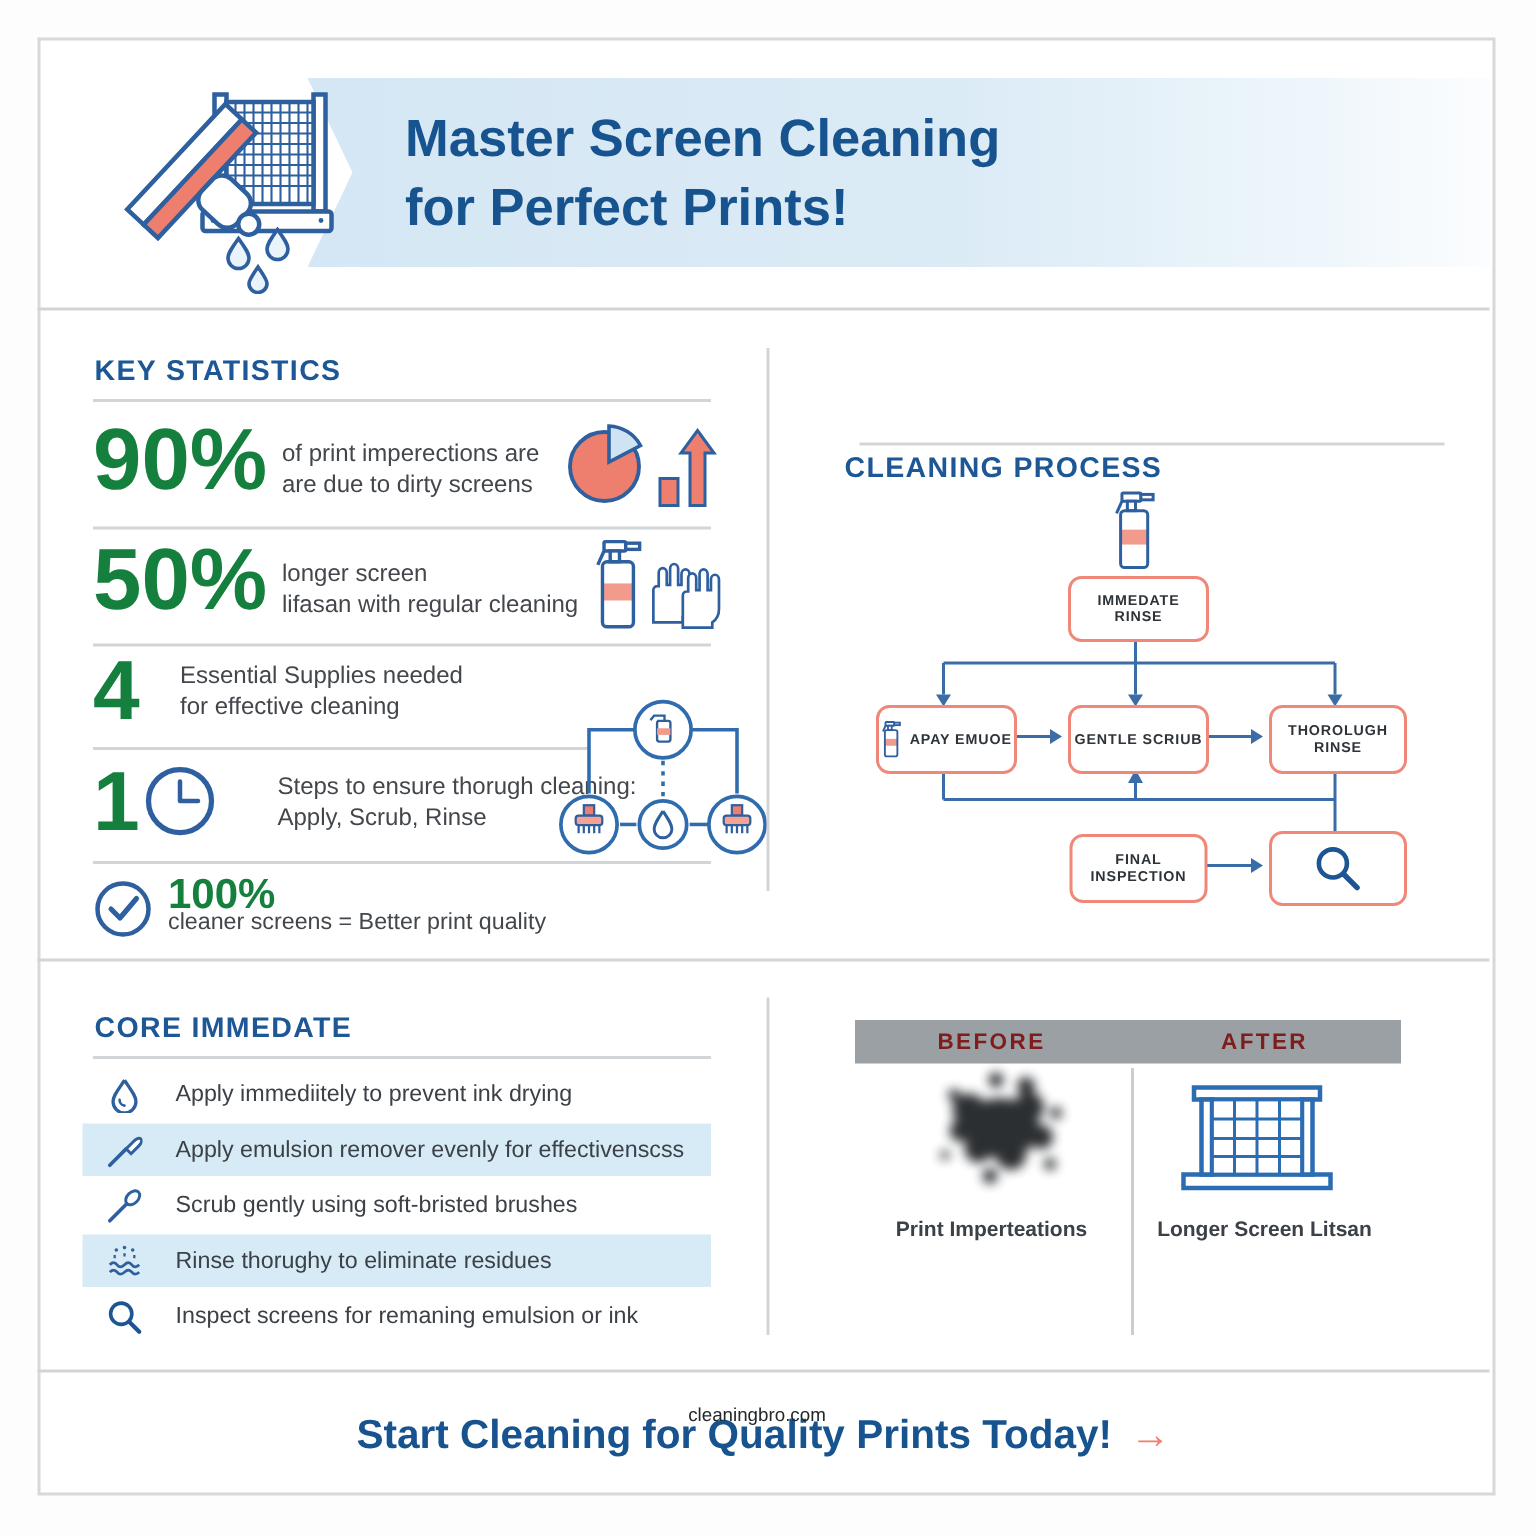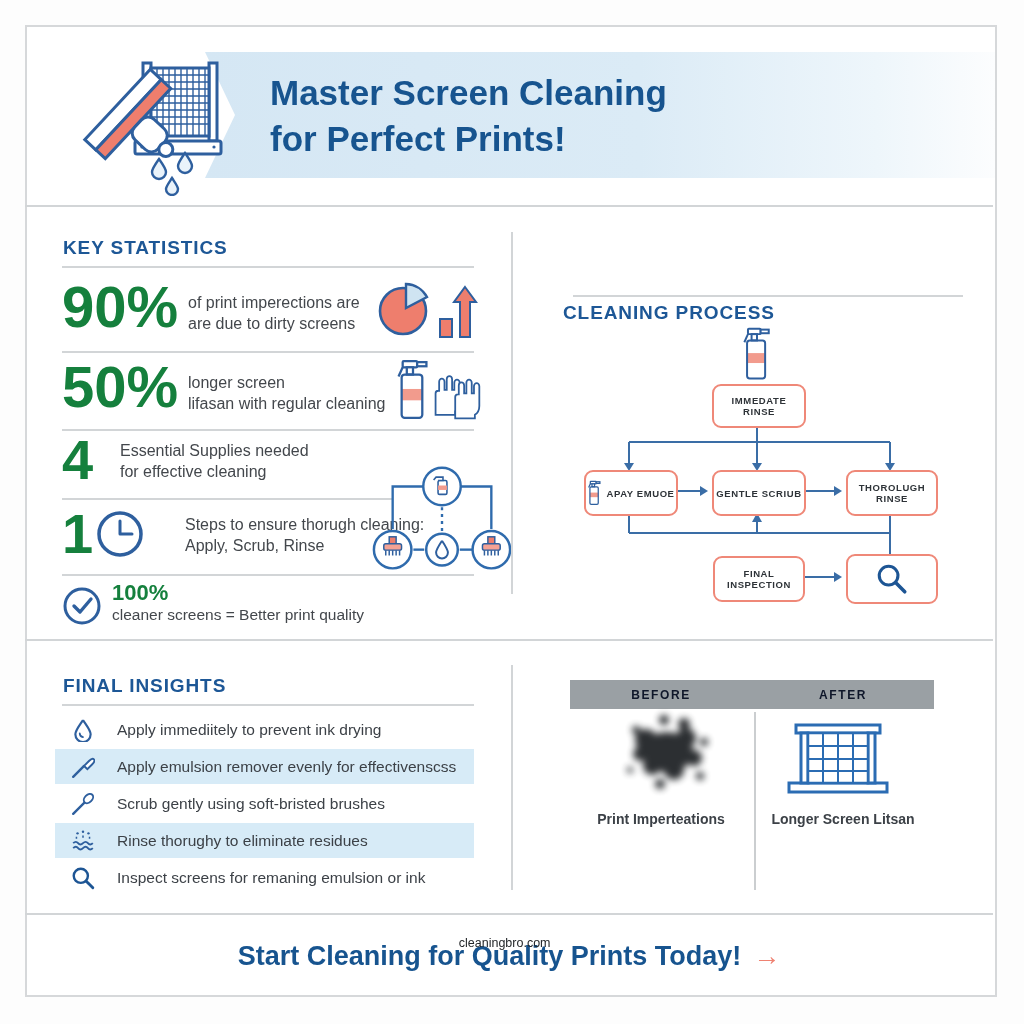--- a/index.html
+++ b/index.html
@@ -43,21 +43,21 @@
   #div2{left:62px;top:429px;width:412px;}
   #stat3-value{left:62px;top:432px;font-size:56px;}
   #stat3-desc{left:120px;top:440px;}
   #div3{left:62px;top:498px;width:330px;}
   #stat4-value{left:62px;top:506px;font-size:56px;}
   #clock-icon{left:94px;top:508px;width:52px;height:52px;}
   #stat4-desc{left:185px;top:514px;}
   #mini-diagram{left:368px;top:462px;width:148px;height:122px;}
   #div4{left:62px;top:574px;width:412px;}
   #check-icon{left:60px;top:584px;width:44px;height:44px;}
-  #stat5-value{left:112px;top:582px;font-size:22px;}
+  #stat5-value{left:112px;top:582px;font-size:28px;}
   #stat5-desc{left:112px;top:605px;font-size:15.5px;}
   #vdiv-top{left:511px;top:232px;height:362px;}
 
   
   #flow{left:550px;top:300px;width:447px;height:330px;}
   #flow svg.wires{position:absolute;left:0;top:0;}
   .fbox{position:absolute;border:2px solid #ef8878;border-radius:9px;background:#fff;
         display:flex;align-items:center;justify-content:center;gap:4px;
         font-size:9.5px;font-weight:bold;letter-spacing:0.6px;color:#2e3338;text-align:center;}
   #fb-top{left:162px;top:84px;width:90px;height:40px;}
@@ -73,21 +73,21 @@
   .ci-row{position:absolute;left:55px;width:419px;height:35px;display:flex;align-items:center;}
   .ci-row.hl{background:#d7ebf7;}
   .ci-icon{width:24px;height:24px;margin-left:16px;flex:0 0 24px;}
   .ci-text{margin-left:22px;font-size:15.5px;color:#3c4147;}
   #ci-r1{top:712px;} #ci-r2{top:749px;} #ci-r3{top:786px;} #ci-r4{top:823px;} #ci-r5{top:860px;}
   #vdiv-bottom{left:511px;top:665px;height:225px;}
 
   
   #ba-bar{left:570px;top:680px;width:364px;height:29px;background:#9aa0a4;display:flex;}
   .ba-cell{flex:1;display:flex;align-items:center;justify-content:center;
-           color:#0f172a;font-weight:bold;font-size:12px;letter-spacing:1.6px;}
+           color:#7f1d1d;font-weight:bold;font-size:15px;letter-spacing:1.6px;}
   #blot{left:612px;top:710px;width:115px;height:92px;filter:blur(3.5px);opacity:.92;}
   #after-screen{left:786px;top:722px;width:104px;height:74px;}
   .ba-caption{position:absolute;top:811px;width:182px;text-align:center;font-size:14px;color:#3c4147;font-weight:bold;}
   #ba-cap-before{left:570px;} #ba-cap-after{left:752px;}
   #ba-vdiv{left:754px;top:712px;height:178px;width:1.5px;background:#cbced0;position:absolute;}
 
   
   #rule-footer{left:25px;top:913px;width:968px;}
   #cta{left:25px;top:941px;width:968px;text-align:center;font-size:27px;font-weight:bold;color:#17548f;}
   #cta .arr{color:#ef8272;margin-left:12px;}
@@ -293,21 +293,21 @@
     <div class="fbox" id="fb-mag">
       <svg width="34" height="34" viewBox="0 0 40 40">
         <circle cx="16" cy="16" r="11" fill="none" stroke="#1d5594" stroke-width="3.6"></circle>
         <path d="M24.5 24.5 L35 35" stroke="#1d5594" stroke-width="4.2" stroke-linecap="round"></path>
       </svg>
     </div>
   </div>
 
   <div class="rule" id="rule-mid"></div>
 
-  <div class="sec-h" id="ci-heading">FINAL INSIGHTS</div>
+  <div class="sec-h" id="ci-heading">CORE IMMEDATE</div>
   <div class="rule" id="ci-rule"></div>
 
   <div class="ci-row" id="ci-r1">
     <svg class="ci-icon" viewBox="0 0 22 22">
       <path d="M11 2 c4 6 7 9.5 7 13 a7 7 0 1 1 -14 0 c0 -3.5 3 -7 7 -13" fill="#fff" stroke="#2e5f9e" stroke-width="2"></path>
       <path d="M8 14 a3.5 3.5 0 0 0 3 3.5" fill="none" stroke="#2e5f9e" stroke-width="1.6" stroke-linecap="round"></path>
     </svg>
     <span class="ci-text">Apply immediitely to prevent ink drying</span>
   </div>
   <div class="ci-row hl" id="ci-r2">

